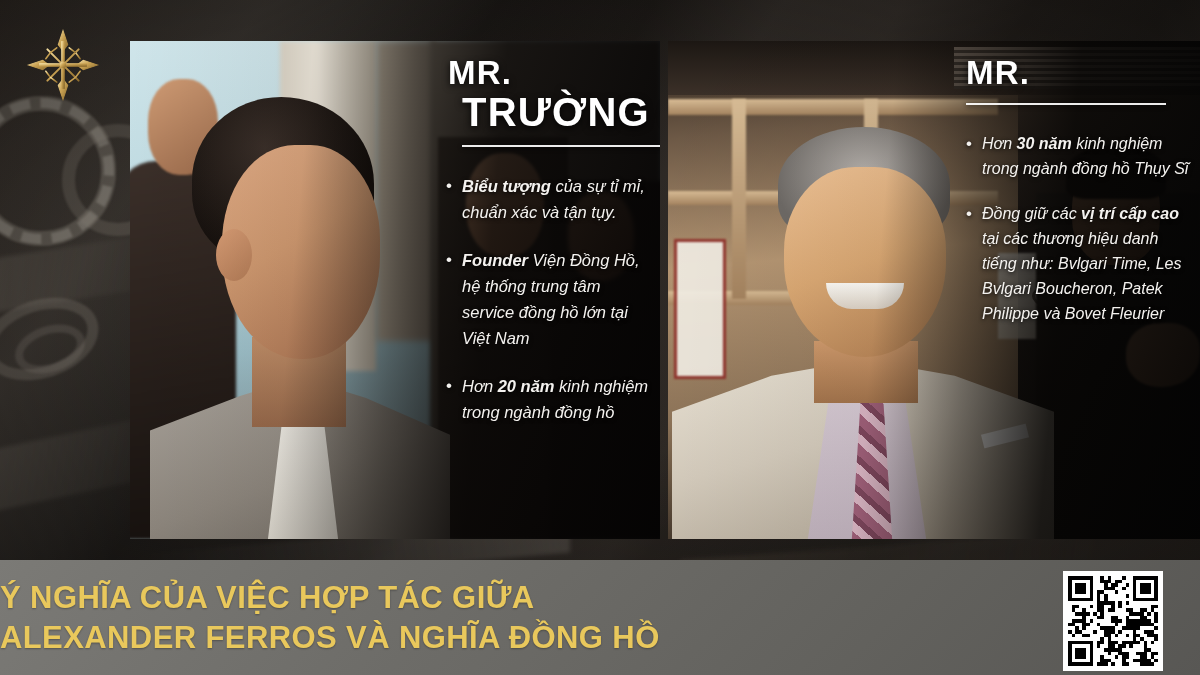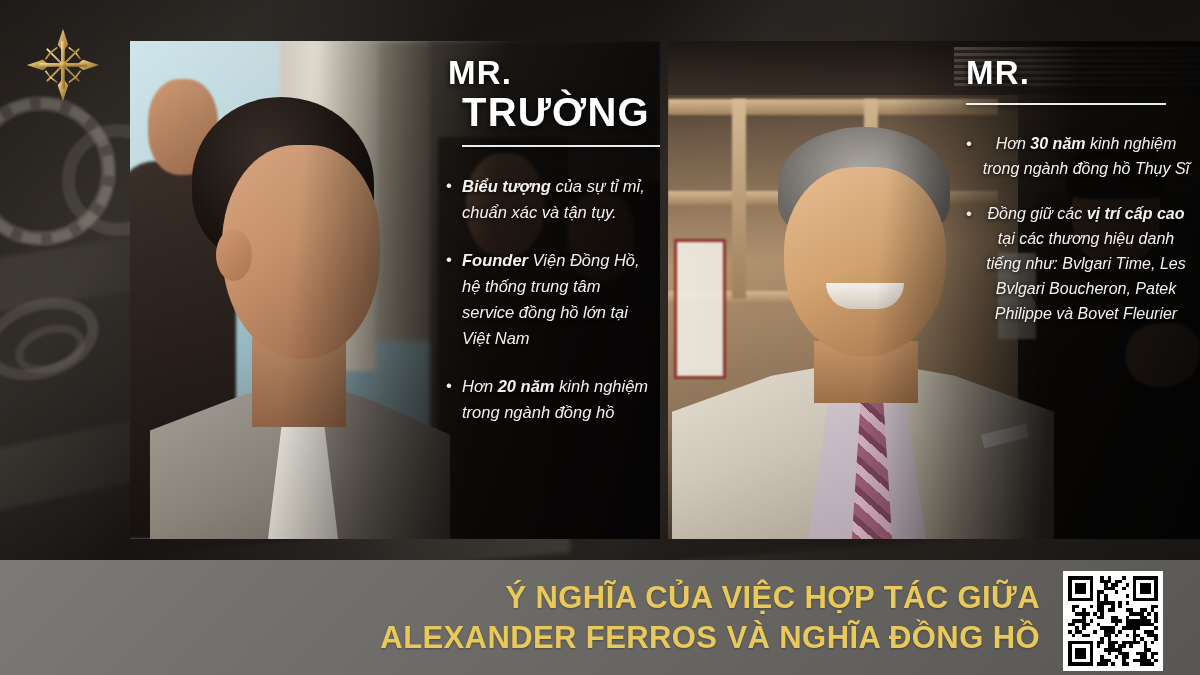--- a/index.html
+++ b/index.html
@@ -312,35 +312,35 @@
 
   .bullets { margin-top:26px; }
   .ptext.left  .bullets { padding-left:26px; padding-right:8px; }
   .ptext.right .bullets { padding-left:18px; padding-right:10px; }
 
   .bullet {
     position:relative; color:#f4f2ef; font-style:italic;
     font-size:16.5px; line-height:26px; padding-left:16px;
     margin-bottom:22px; text-shadow:0 1px 4px rgba(0,0,0,.9);
   }
-  .ptext.right .bullet { font-size:16px; line-height:25px; margin-bottom:20px;text-align:center; }
+  .ptext.right .bullet { font-size:16px; line-height:25px; margin-bottom:20px; }
   .bullet::before {
     content:"\2022"; position:absolute; left:0; top:0; color:#f4f2ef;
     font-size:17px; font-style:normal;
   }
   .bullet b { font-weight:700; font-style:italic; }
 
   
   .bottom-bar {
     position:absolute; left:0; top:560px; width:1200px; height:115px;
     background:linear-gradient(135deg,#7b7a76 0%,#6d6c68 38%,#62615d 72%,#585754 100%);
   }
   .caption {
     position:absolute; left:0; top:578px; width:1040px;
-    text-align:right; color:#e9c85c;
+    text-align:left; color:#e9c85c;
     font-size:31px; font-weight:700; line-height:40px;
     letter-spacing:0.4px;
     text-shadow:0 1px 2px rgba(0,0,0,.3);
   }
 
   
   .qr-wrap {
     position:absolute; left:1063px; top:571px; width:100px; height:100px;
     background:#ffffff; padding:5px;
   }

